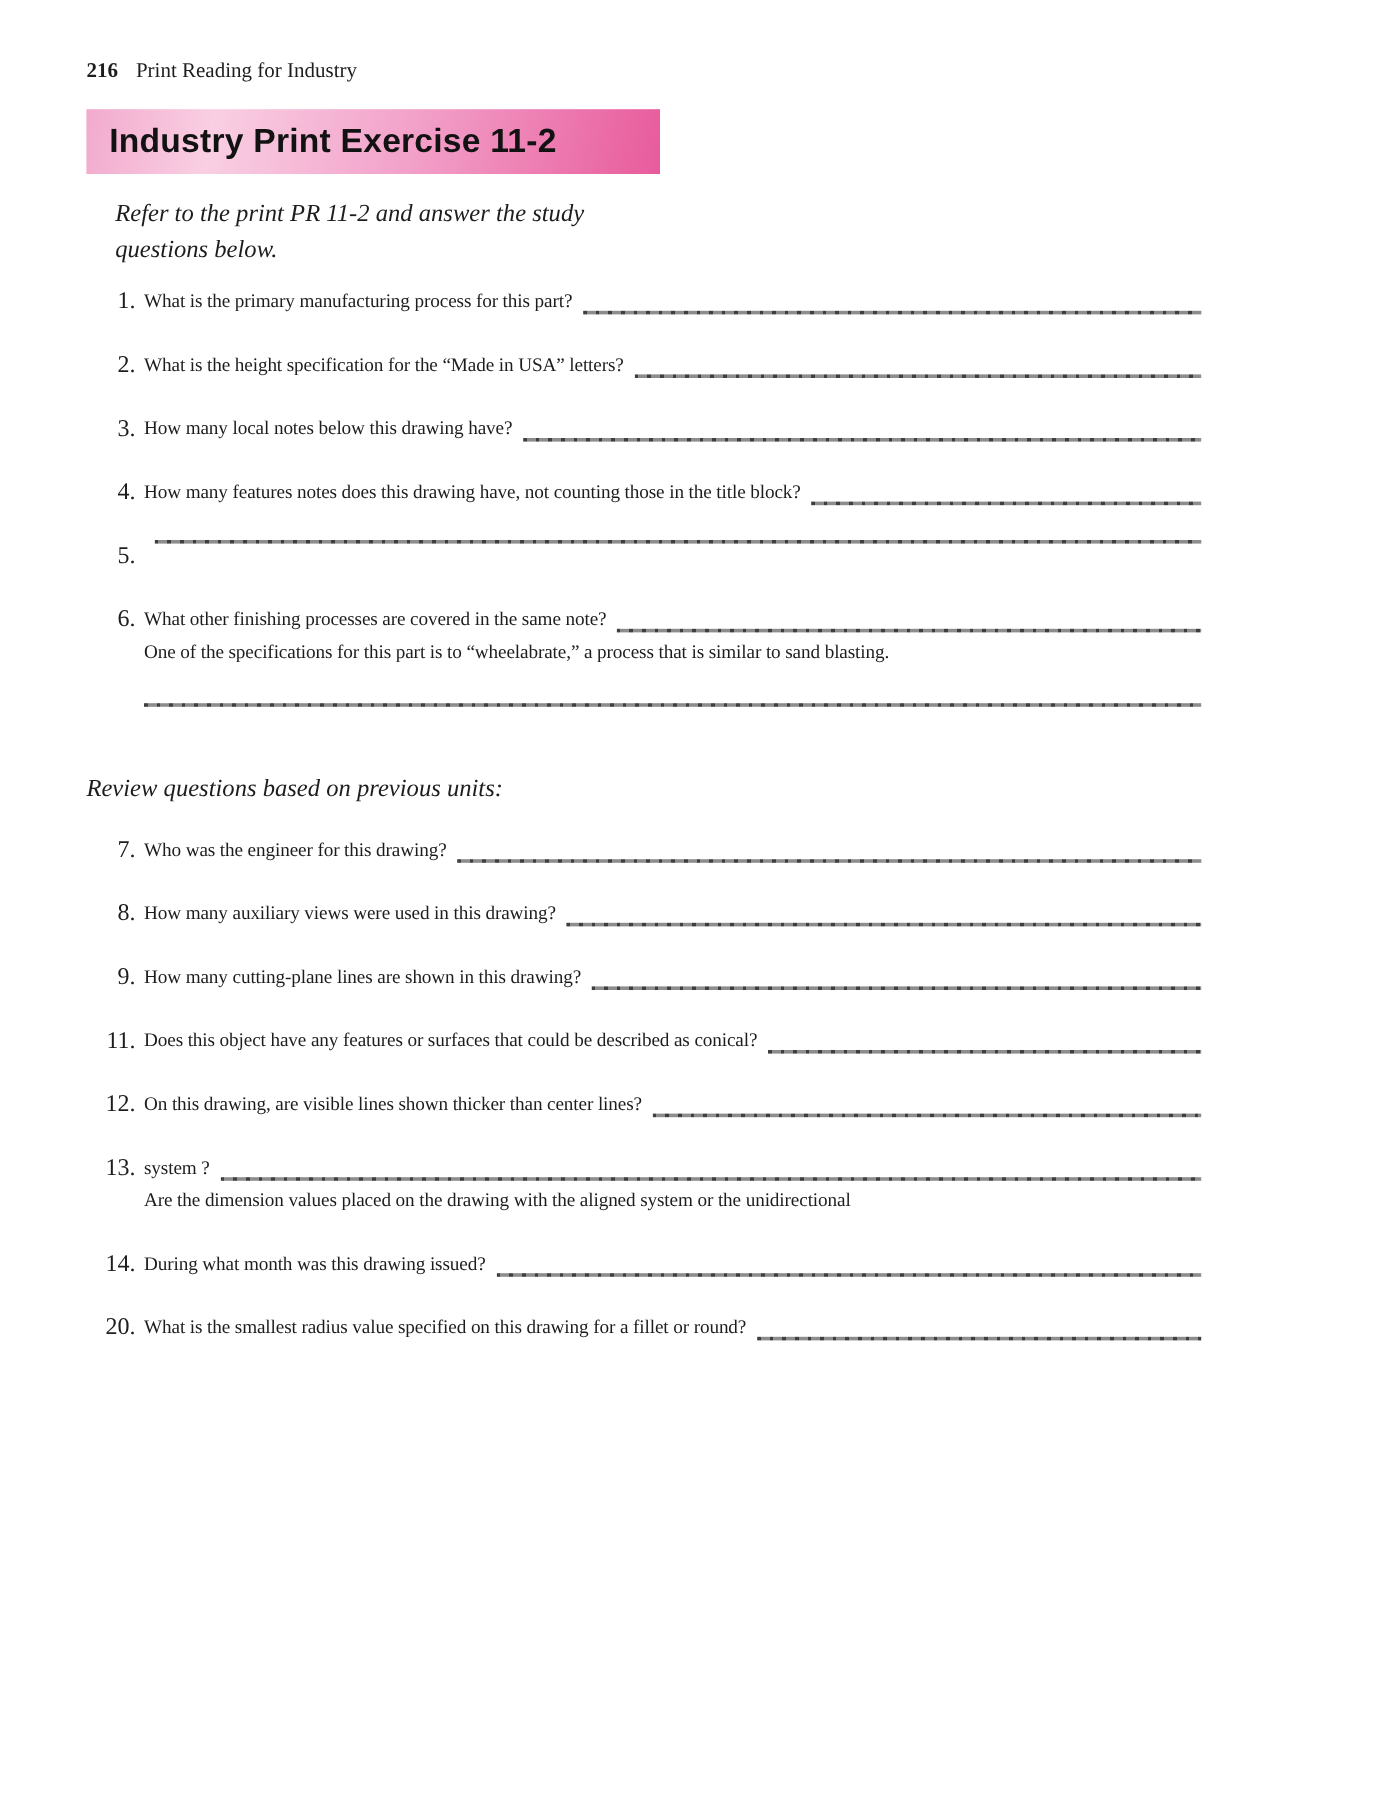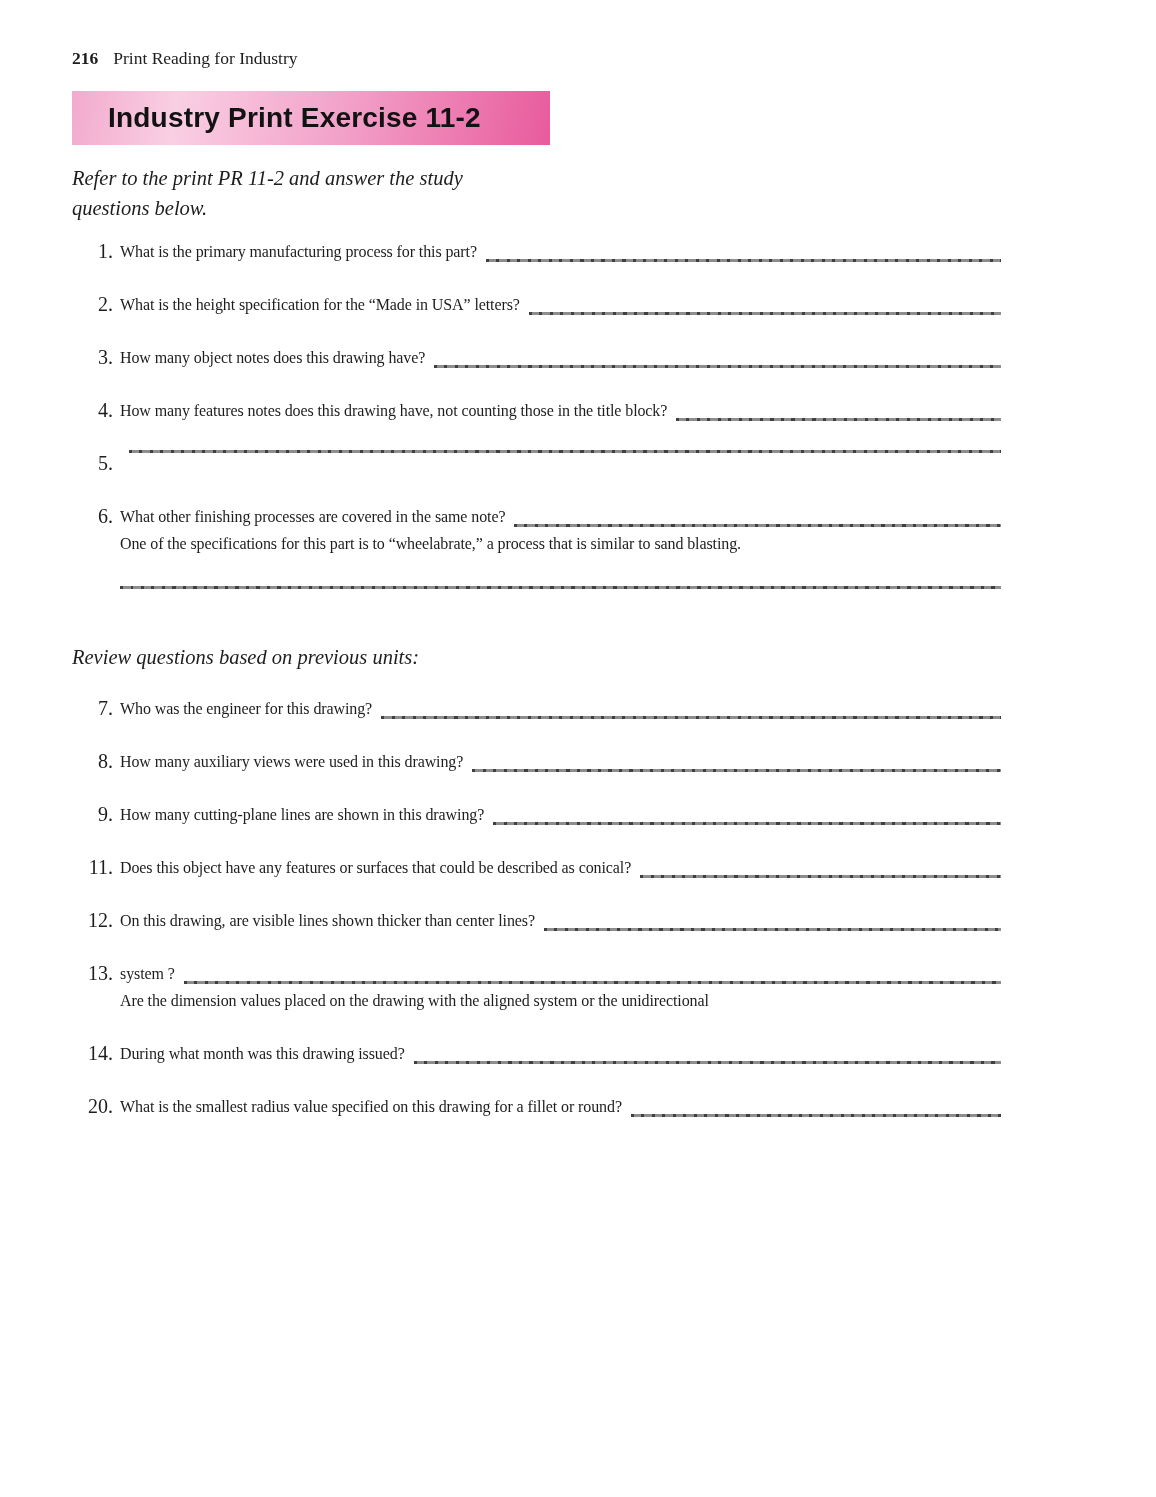--- a/index.html
+++ b/index.html
@@ -19,40 +19,41 @@
   .running-head { font-size:17.5px; line-height:21px; white-space:nowrap; }
   .running-head .rh-num { font-weight:bold; margin-right:15px; }
 
   
   .banner {
     margin-top:22px;
     width:478px;
     height:54px;
     display:flex;
     align-items:center;
-    padding-left:36px;
+    padding-left:19px;
     box-sizing:border-box;
     background:linear-gradient(100deg,#f2aacd 0%,#f9cfe3 22%,#f29fc8 58%,#e85b9c 100%);
   }
   .banner-title {
     font-family:"Liberation Sans","DejaVu Sans",sans-serif;
     font-weight:700;
     font-size:28px;
     letter-spacing:0.2px;
     color:#121212;
     white-space:nowrap;
   }
 
   
   .intro {
     margin-top:18px;
     width:440px;
     font-style:italic;
     font-size:20.5px;
     line-height:30px;
+    margin-left:24px;
   }
 
   
   .content { margin-top:15px; }
   .q { display:flex; margin-bottom:26px; }
   .q-num {
     flex:0 0 41px;
     text-align:right;
     padding-right:7px;
     font-size:20px;
@@ -113,21 +114,21 @@
             <div class="q-line">
               <span class="q-text">What is the height specification for the “Made in USA” letters?</span>
               <div class="q-fill"></div>
             </div>
           </div>
         </div>
         <div class="q">
           <div class="q-num">3.</div>
           <div class="q-body">
             <div class="q-line">
-              <span class="q-text">How many object notes does this drawing have?</span>
+              <span class="q-text">How many local notes below this drawing have?</span>
               <div class="q-fill"></div>
             </div>
           </div>
         </div>
         <div class="q">
           <div class="q-num">4.</div>
           <div class="q-body">
             <div class="q-line">
               <span class="q-text">How many features notes does this drawing have, not counting those in the title block?</span>
               <div class="q-fill"></div>

